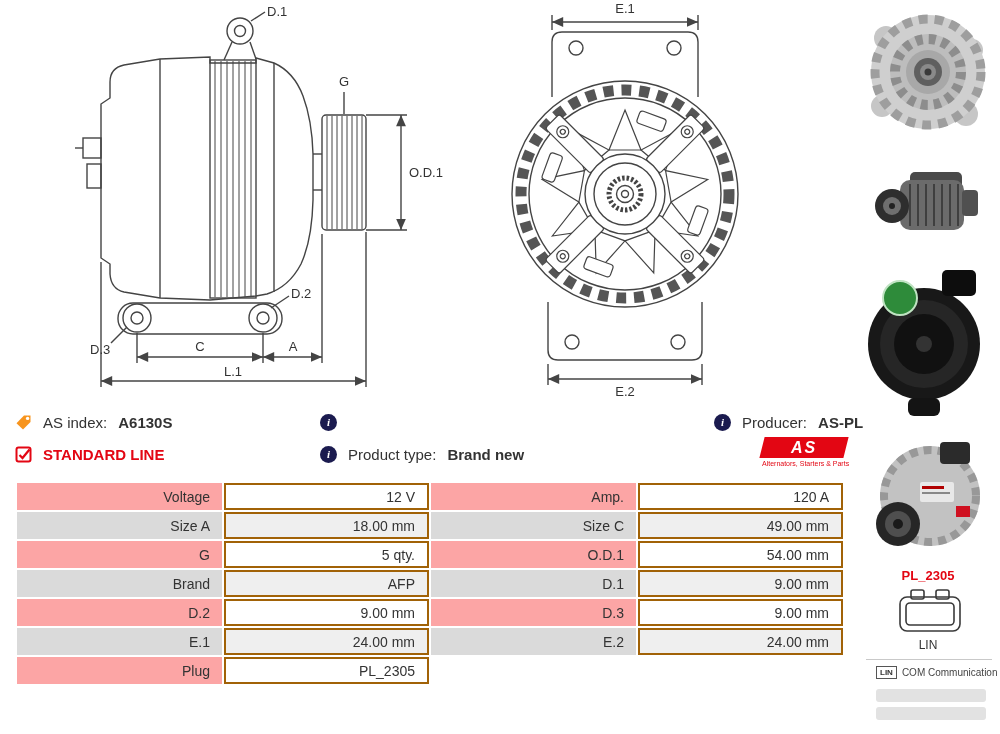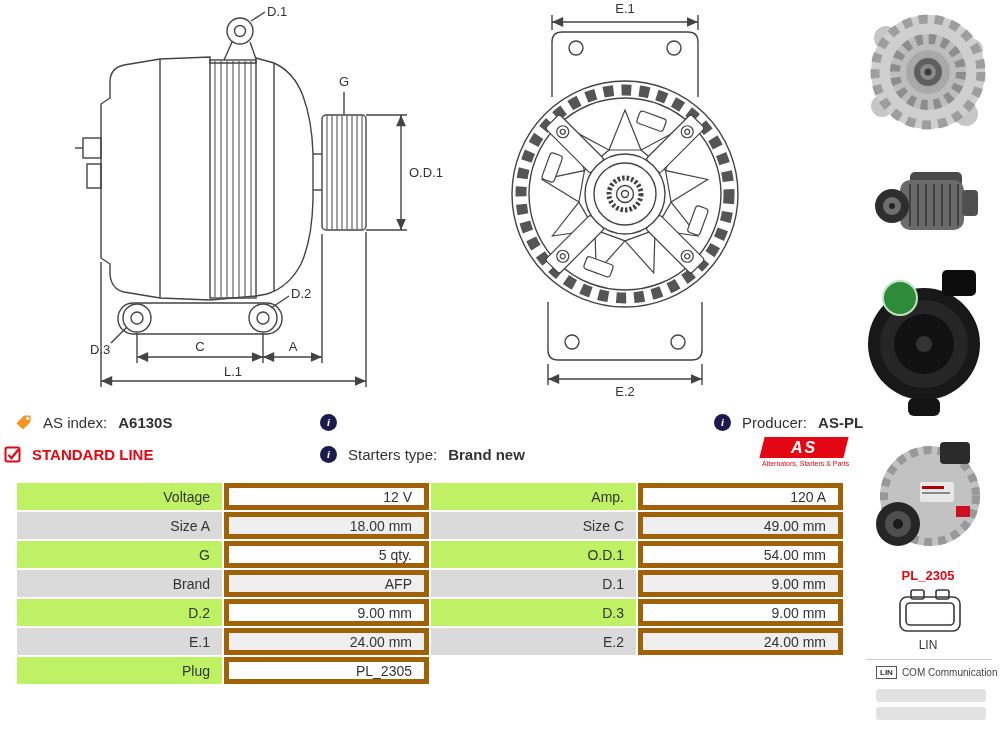--- a/index.html
+++ b/index.html
@@ -26,22 +26,22 @@
              display:flex; align-items:center; justify-content:center; }
   .as-mark span { color:#fff; font-weight:700; font-style:italic; font-size:16px;
                   letter-spacing:2px; transform:skewX(14deg); }
   .as-tagline { margin-top:2px; font-size:7px; color:#e30613; white-space:nowrap; text-align:center; }
 
   
   table.spec { position:absolute; left:15px; top:481px; width:830px; table-layout:fixed;
                border-collapse:separate; border-spacing:2px; font-size:14px; }
   table.spec td { height:27px; padding:0 12px; text-align:right; vertical-align:middle;
                   overflow:hidden; white-space:nowrap; }
-  td.lbl { background:#bef264; color:#333; }
-  td.val { background:#fff; border:5px solid #a16207; }
+  td.lbl { background:#fca5a5; color:#333; }
+  td.val { background:#fff; border:2px solid #a16207; }
   table.spec tr:nth-child(even) td.lbl { background:#dadada; }
   table.spec tr:nth-child(even) td.val { background:#efefef; }
   td.empty { background:transparent !important; border:none !important; }
 
   
   .pl-code { position:absolute; left:862px; top:568px; width:132px; text-align:center;
              color:#e30613; font-weight:700; font-size:13px; }
   .plug-label { position:absolute; left:862px; top:638px; width:132px; text-align:center;
                 font-size:12px; color:#333; }
   .divider { position:absolute; left:866px; top:659px; width:126px; height:1px; background:#c9c9c9; }
@@ -239,31 +239,31 @@
   <div class="info-item" style="left:320px;top:412px">
     <span class="info-icon">i</span>
   </div>
 
   <div class="info-item" style="left:714px;top:412px">
     <span class="info-icon">i</span>
     <span>Producer:</span>
     <span class="b">AS-PL</span>
   </div>
 
-  <div class="info-item" style="left:4px;top:444px">
+  <div class="info-item" style="left:15px;top:444px">
     <svg width="17" height="17" viewBox="0 0 17 17">
       <rect x="1.5" y="1.5" width="14" height="14" rx="2" fill="none" stroke="#e30613" stroke-width="2"></rect>
       <path d="M4.5 9 L7.5 12 L14.5 3.5" fill="none" stroke="#e30613" stroke-width="2.2"></path>
     </svg>
     <span class="b red">STANDARD LINE</span>
   </div>
 
   <div class="info-item" style="left:320px;top:444px">
     <span class="info-icon">i</span>
-    <span>Starters type:</span>
+    <span>Product type:</span>
     <span class="b">Brand new</span>
   </div>
 
   <div class="as-logo">
     <div class="as-mark">
       <span>AS</span>
     </div>
     <div class="as-tagline">Alternators, Starters &amp; Parts</div>
   </div>
 

